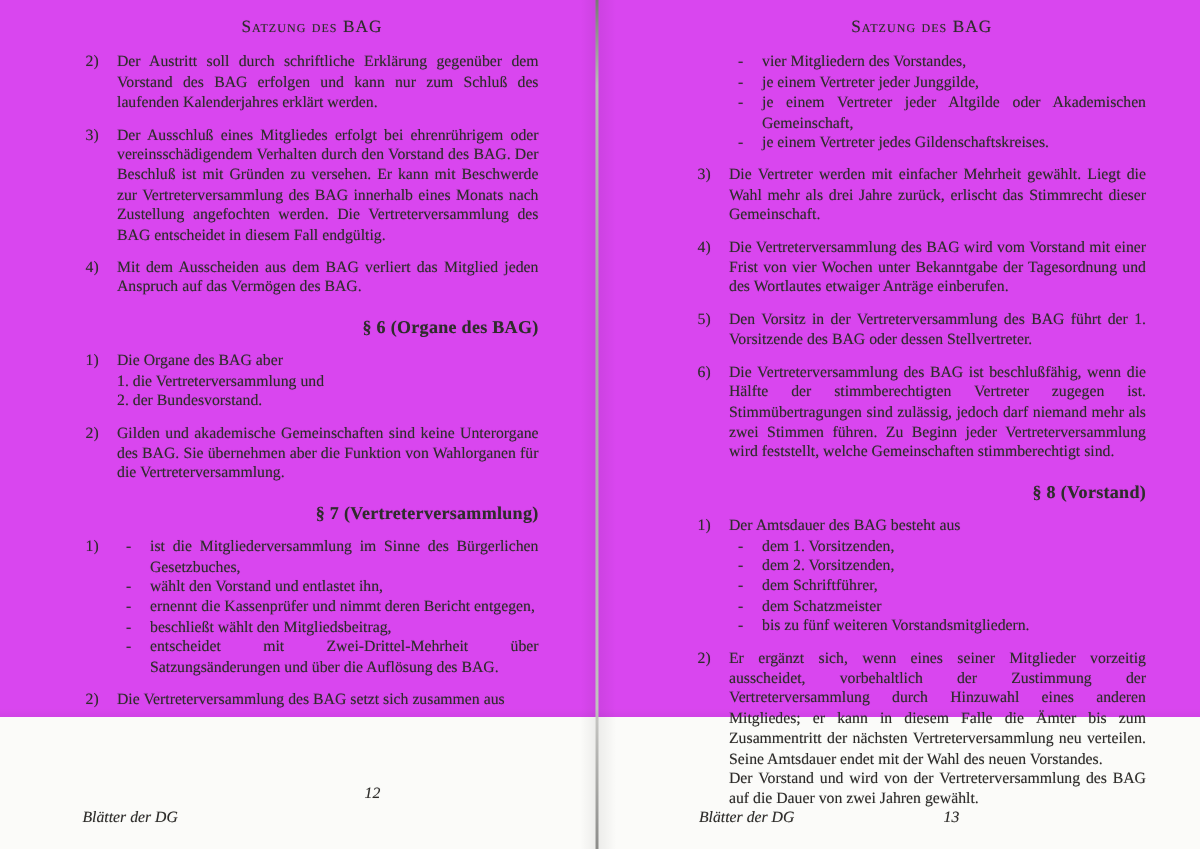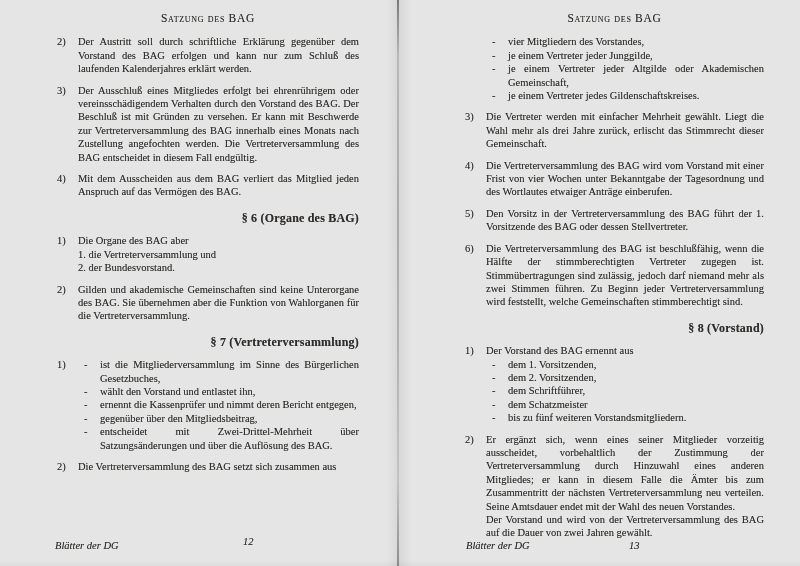--- a/index.html
+++ b/index.html
@@ -6,23 +6,23 @@
   html, body { width: 800px; height: 566px; }
   body {
     font-family: "Liberation Serif", "DejaVu Serif", serif;
     background: #fbfbf9;
     color: #2e2d2b;
     overflow: hidden;
   }
   .spread {
     position: relative;
     width: 800px;
-    height: 566px;
+    height: 478px;
     display: flex;
-    background: #e5e5e5;
+    background: #d946ef;
   }
   .page {
     position: relative;
     width: 399px;
     height: 566px;
     font-size: 10.5px;
     line-height: 13.4px;
     text-shadow: 0 0 0.5px rgba(45,44,40,0.45);
   }
   .page-left  { padding: 12px 40px 0 57px; }
@@ -73,21 +73,21 @@
   .footer {
     position: absolute;
     bottom: 14px;
     left: 0;
     width: 100%;
     font-style: italic;
     font-size: 10.5px;
   }
   .page-left  .footer-journal { position: absolute; left: 55px;  bottom: 0; white-space: nowrap; }
   .page-right .footer-journal { position: absolute; left: 67px;  bottom: 0; white-space: nowrap; }
-  .page-left  .footer-num { position: absolute; left: 243px; bottom: 4px; text-align: right; }
+  .page-left  .footer-num { position: absolute; left: 243px; bottom: 16px; text-align: right; }
   .page-right .footer-num { position: absolute; left: 230px; bottom: 0; }
 
   
   .bottom-tint {
     position: absolute; left: 0; bottom: 0; width: 800px; height: 6px;
     background: linear-gradient(to bottom, rgba(0,0,0,0), rgba(0,0,0,0.04));
     pointer-events: none;
   }
 </style>
 </head>
@@ -142,21 +142,21 @@
             <div class="dash-row">
               <span class="dash">-</span>
               <span class="dash-text jtext">wählt den Vorstand und entlastet ihn,</span>
             </div>
             <div class="dash-row">
               <span class="dash">-</span>
               <span class="dash-text jtext">ernennt die Kassenprüfer und nimmt deren Bericht entgegen,</span>
             </div>
             <div class="dash-row">
               <span class="dash">-</span>
-              <span class="dash-text jtext">gegenüber über den Mitgliedsbeitrag,</span>
+              <span class="dash-text jtext">beschließt wählt den Mitgliedsbeitrag,</span>
             </div>
             <div class="dash-row">
               <span class="dash">-</span>
               <span class="dash-text jtext">entscheidet mit Zwei-Drittel-Mehrheit über Satzungsänderungen und über die Auflösung des BAG.</span>
             </div>
           </div>
         </div>
         <div class="item">
           <div class="item-num">2)</div>
           <div class="item-body">
@@ -215,21 +215,21 @@
         <div class="item">
           <div class="item-num">6)</div>
           <div class="item-body">
             <p class="jtext">Die Vertreterversammlung des BAG ist beschlußfähig, wenn die Hälfte der stimmberechtigten Vertreter zugegen ist. Stimmübertragungen sind zulässig, jedoch darf niemand mehr als zwei Stimmen führen. Zu Beginn jeder Vertreterversammlung wird feststellt, welche Gemeinschaften stimmberechtigt sind.</p>
           </div>
         </div>
         <div class="section-heading">§ 8 (Vorstand)</div>
         <div class="item">
           <div class="item-num">1)</div>
           <div class="item-body">
-            <p class="jtext">Der Vorstand des BAG ernennt aus</p>
+            <p class="jtext">Der Amtsdauer des BAG besteht aus</p>
             <div class="dash-row">
               <span class="dash">-</span>
               <span class="dash-text jtext">dem 1. Vorsitzenden,</span>
             </div>
             <div class="dash-row">
               <span class="dash">-</span>
               <span class="dash-text jtext">dem 2. Vorsitzenden,</span>
             </div>
             <div class="dash-row">
               <span class="dash">-</span>

